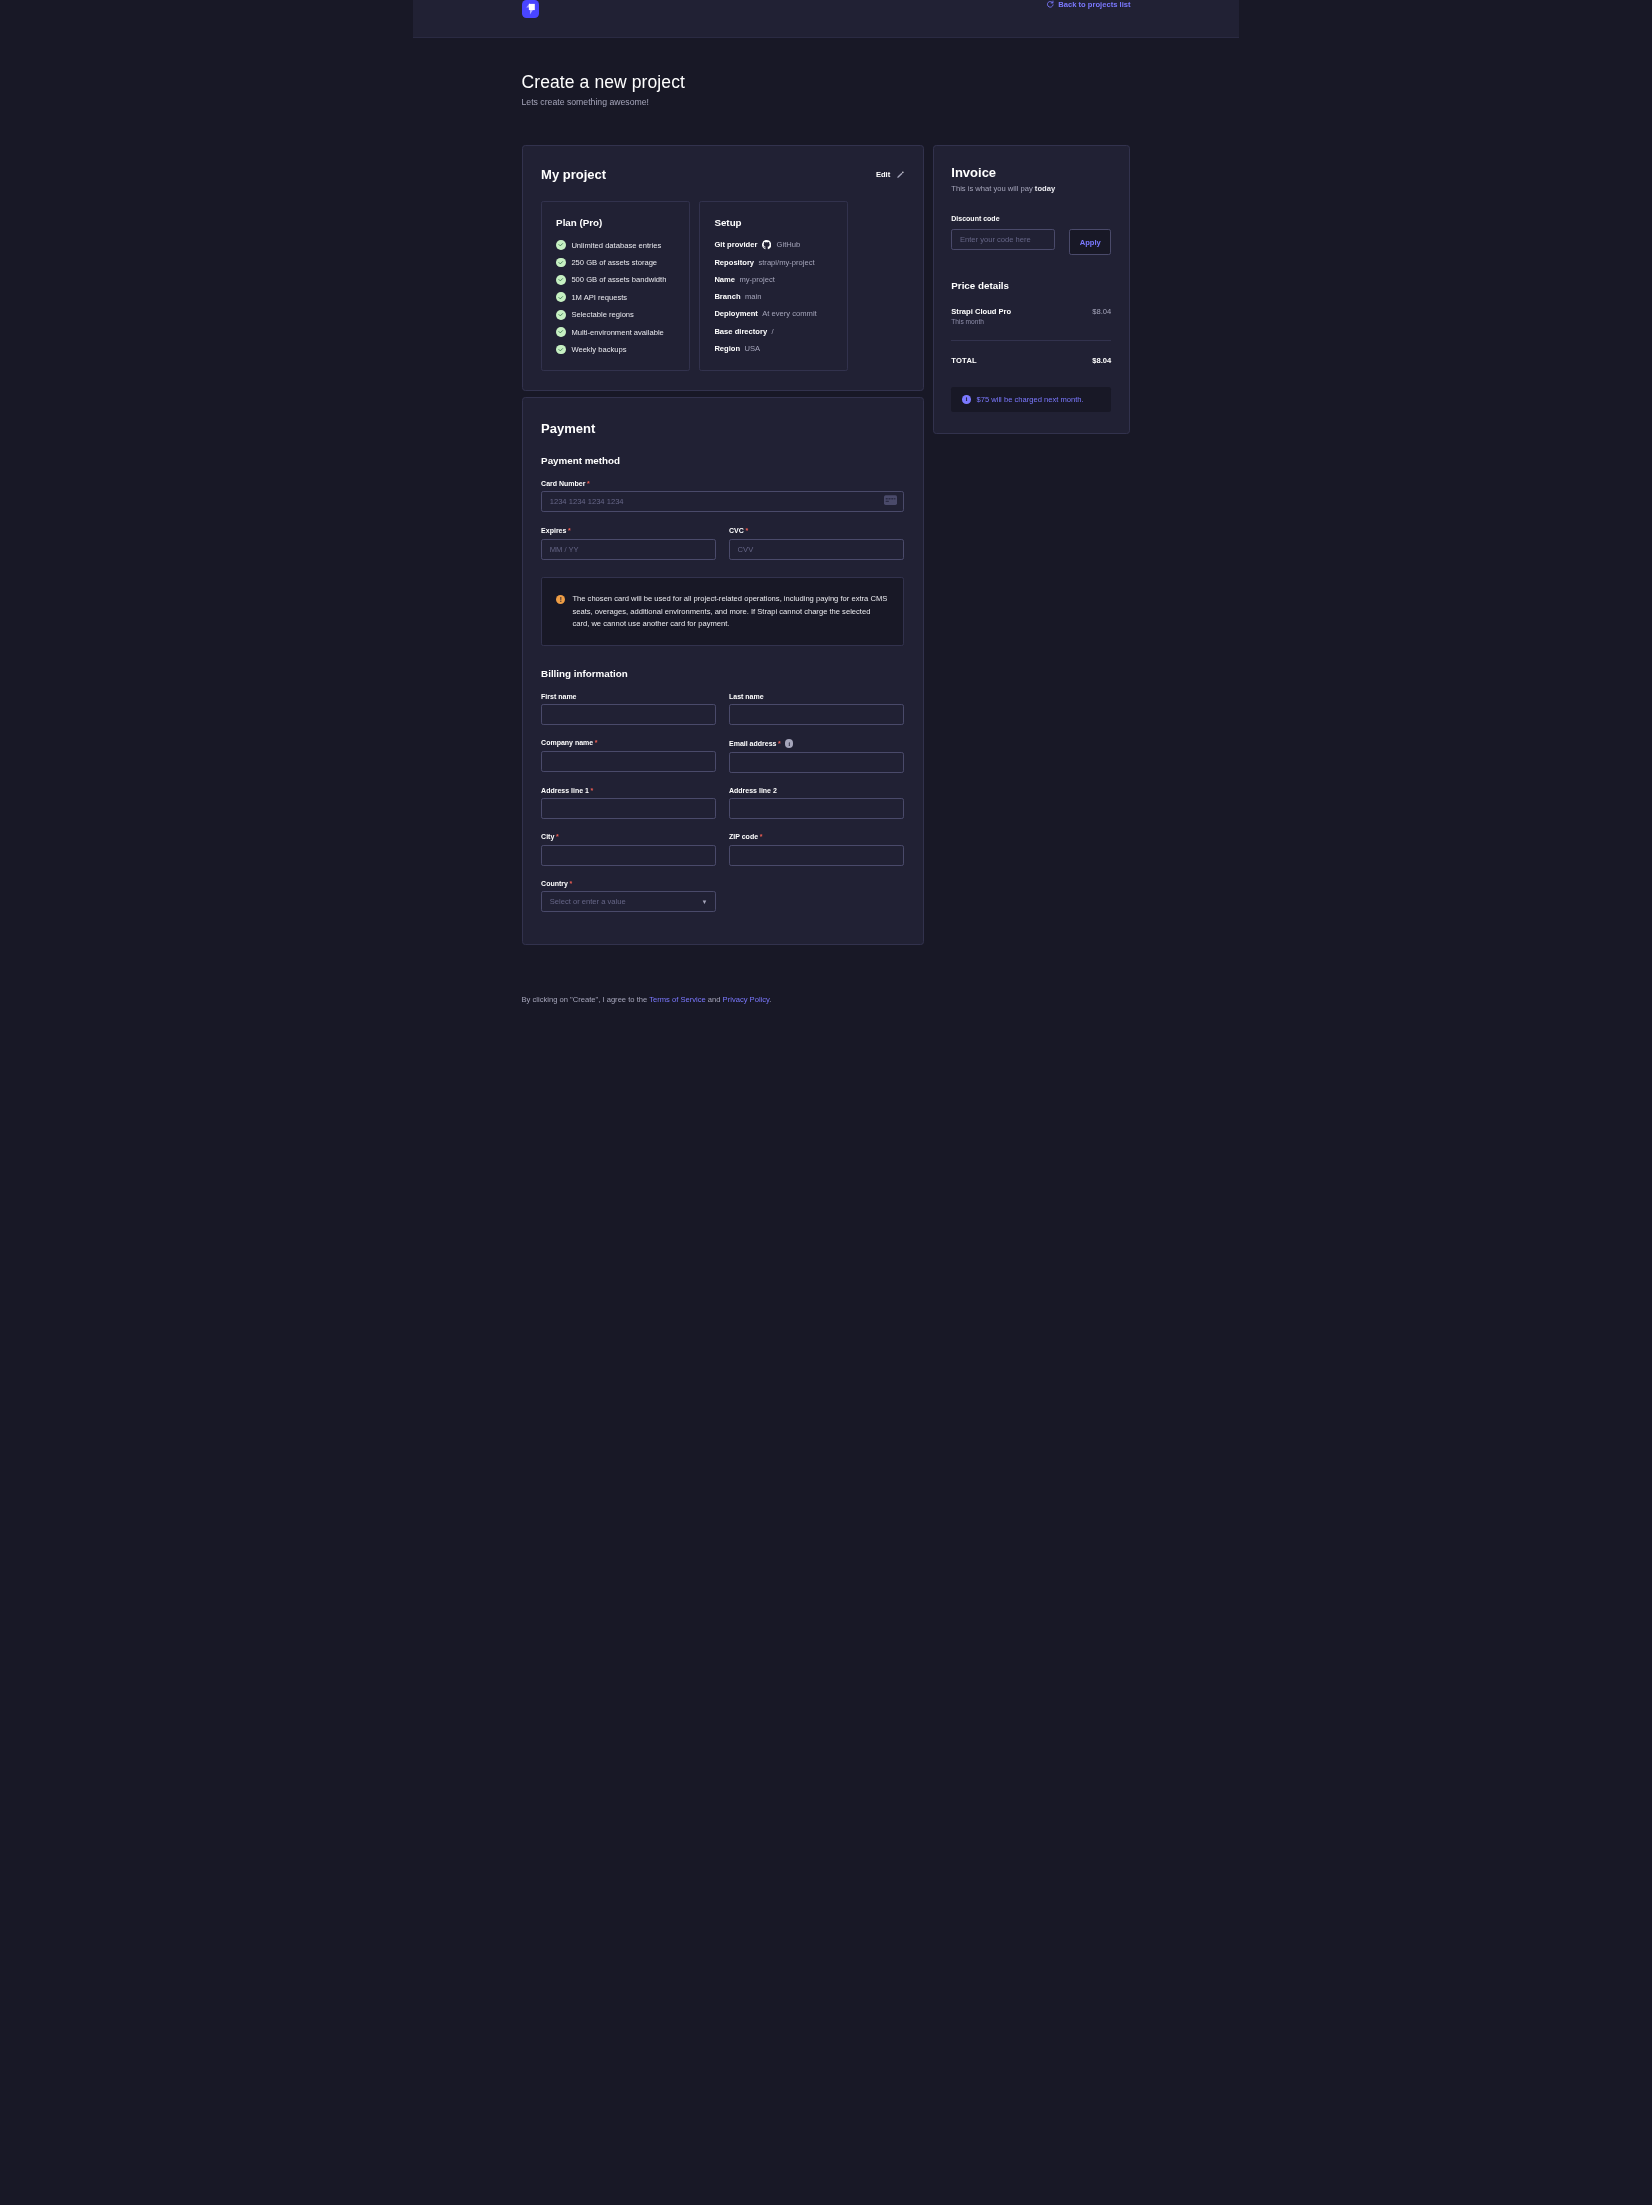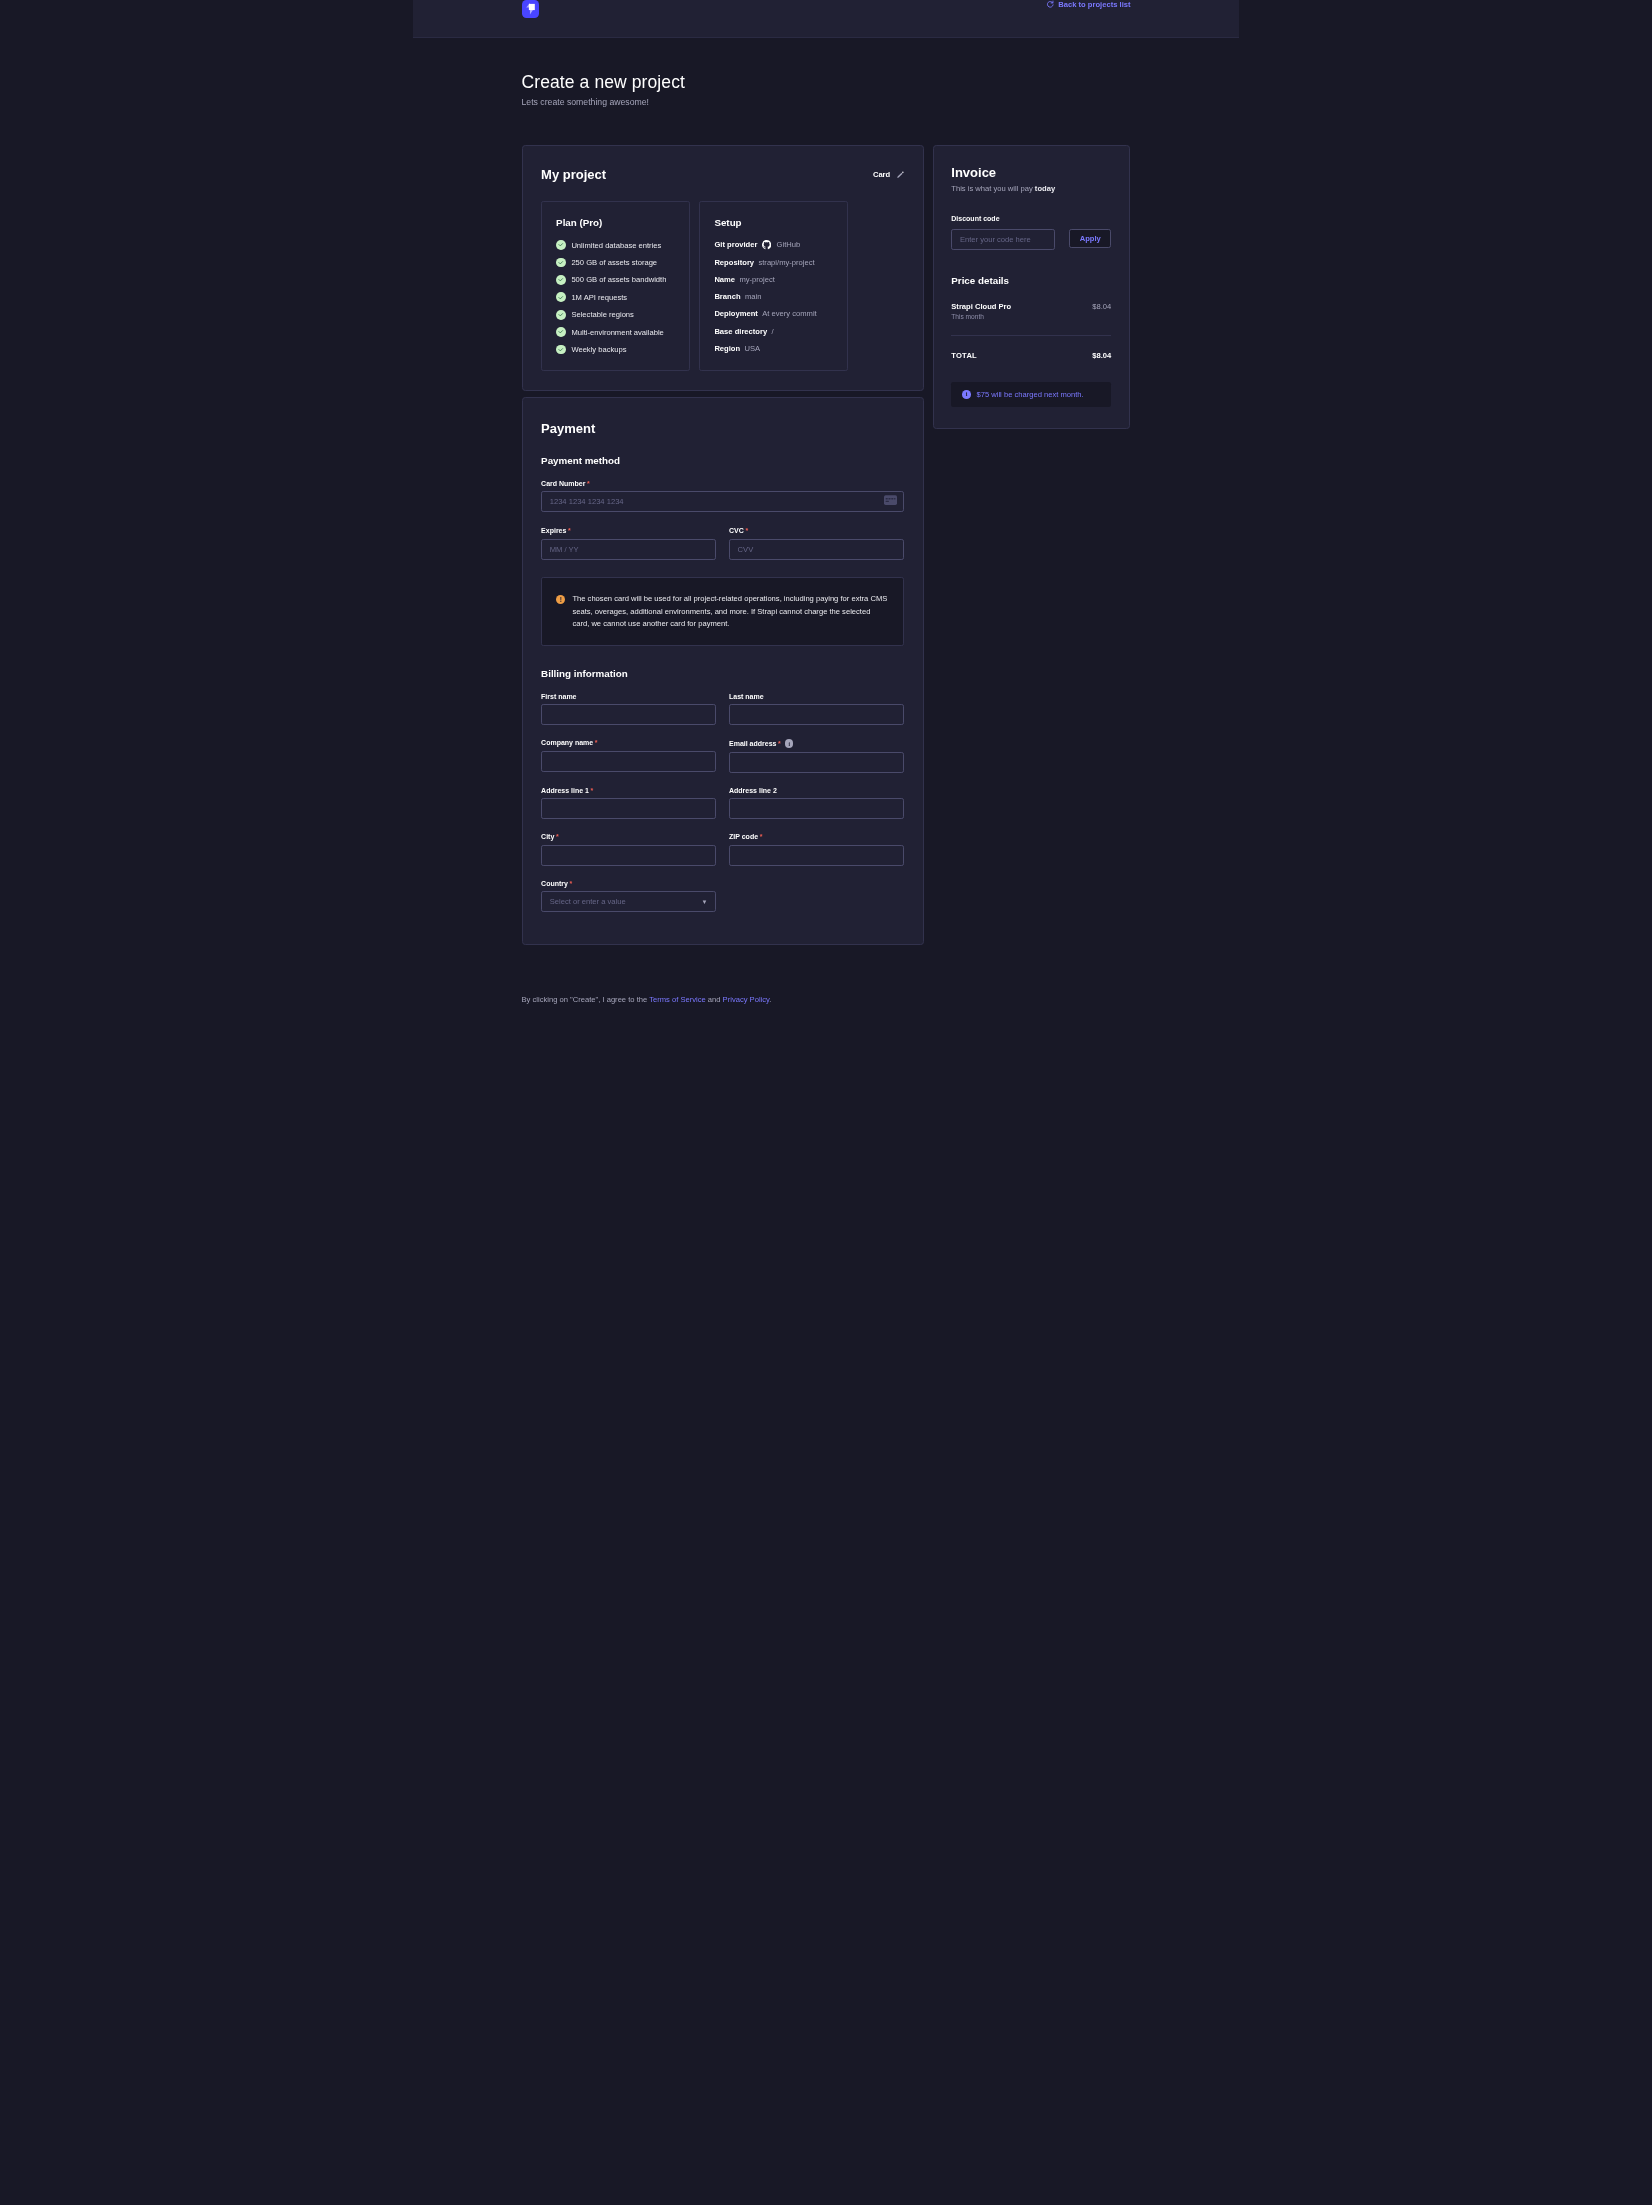--- a/index.html
+++ b/index.html
@@ -104,21 +104,21 @@
   .select-placeholder { font-size:7.6px; color:#666687; }
   .caret { color:#a5a5ba; font-size:6px; }
   
   .invoice-card { padding:18.6px 17.5px 21px; }
   .invoice-sub { font-size:7.6px; color:#a5a5ba; margin-top:4.4px; }
   .invoice-sub b { color:#eaeaef; font-weight:700; }
   .discount-label { font-size:7px; font-weight:700; margin-top:22px; }
   .discount-row { display:flex; gap:14px; margin-top:7px;border-radius:7px; }
   .discount-row .text-input { flex:1; }
   .apply-btn {
-    width:42px; height:19px; flex:none; background:#181826; border:0.5px solid #4a4a6a;
+    width:42px; height:26px; flex:none; background:#181826; border:0.5px solid #4a4a6a;
     border-radius:2.2px; color:#7b79ff; font-size:7.6px; font-weight:700; cursor:pointer;
     font-family:"Liberation Sans", sans-serif;
   }
   .price-title { font-size:9.8px; font-weight:700; margin-top:25px; }
   .line-item { display:flex; justify-content:space-between; margin-top:15.3px; }
   .li-name { font-size:7.6px; font-weight:700; }
   .li-period { font-size:6.6px; color:#8e8ea9; margin-top:2.7px; }
   .li-amount { font-size:7.6px; color:#a5a5ba; }
   .inv-divider { border:none; border-top:0.5px solid #32324d; margin:14.8px 0; }
   .total-row { display:flex; justify-content:space-between; align-items:center; }
@@ -172,21 +172,21 @@
   <h1 class="page-title">Create a new project</h1>
   <p class="page-subtitle">Lets create something awesome!</p>
 
   <div class="columns">
     <div class="col-left">
 
       <section class="card project-card">
         <div class="card-head">
           <h2 class="card-title">My project</h2>
           <button class="edit-btn">
-            <span>Card</span>
+            <span>Edit</span>
             <svg width="8.2" height="8.2" viewBox="0 0 16 16">
               <path d="M2.5 13.5 L3.2 10.8 L10.8 3.2 L12.8 5.2 L5.2 12.8 Z" fill="#a5a5ba"></path>
               <path d="M11.6 2.4 L13.6 4.4 L14.4 3.6 A1.4 1.4 0 0 0 12.4 1.6 Z" fill="#eaeaef"></path>
             </svg>
           </button>
         </div>
 
         <div class="subcards">
 
           <div class="subcard">

